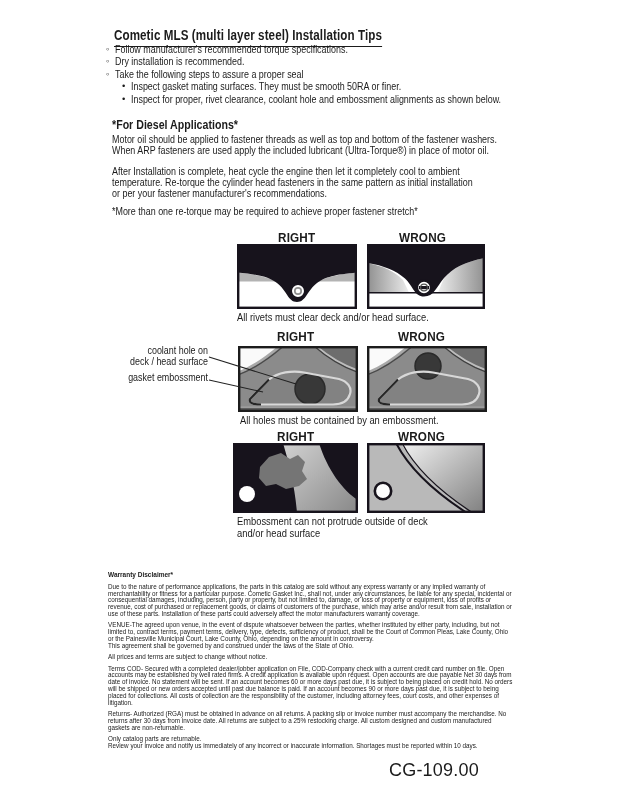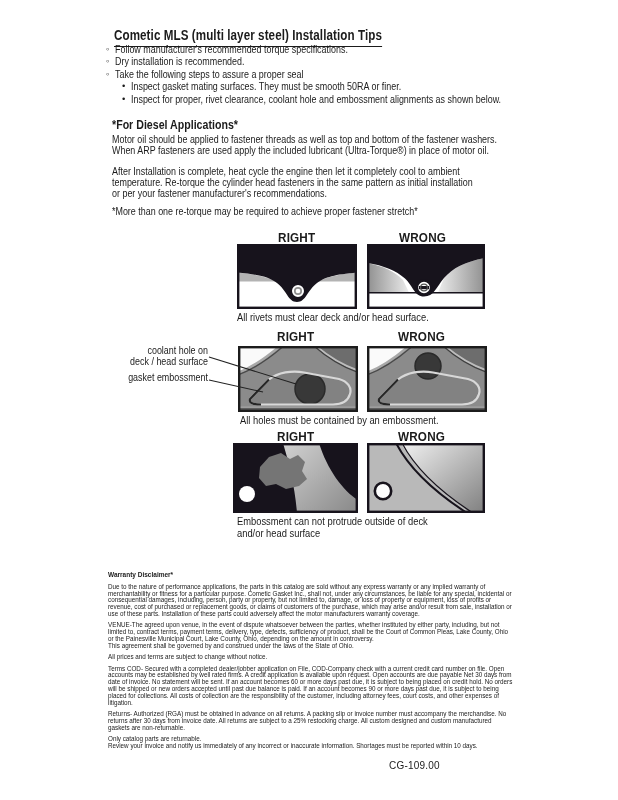--- a/index.html
+++ b/index.html
@@ -32,21 +32,21 @@
 
   .caption { font-size:11px; line-height:11.5px; white-space:pre-line; width:300px; }
 
   .dlabel { font-size:10.5px; line-height:10.6px; text-align:right; width:110px; left:98px;
             white-space:pre-line; }
 
   .fine { left:108px; top:572px; width:406px; font-size:6.3px; line-height:6.8px; }
   .fine .fh { font-weight:bold; font-size:6.5px; margin:0 0 5px 0; }
   .fine .fp { margin:0 0 4.6px 0; white-space:pre-line; }
 
-  .docnum { left:389px; top:760px; font-size:10px; letter-spacing:0.2px; }
+  .docnum { left:389px; top:760px; font-size:18px; letter-spacing:0.2px; }
 
   svg { display:block; }
 </style>
 </head>
 <body>
 
 <div class="abs title">Cometic MLS (multi layer steel) Installation Tips</div>
 
 <div class="abs bullets">
   <div class="b-row">

